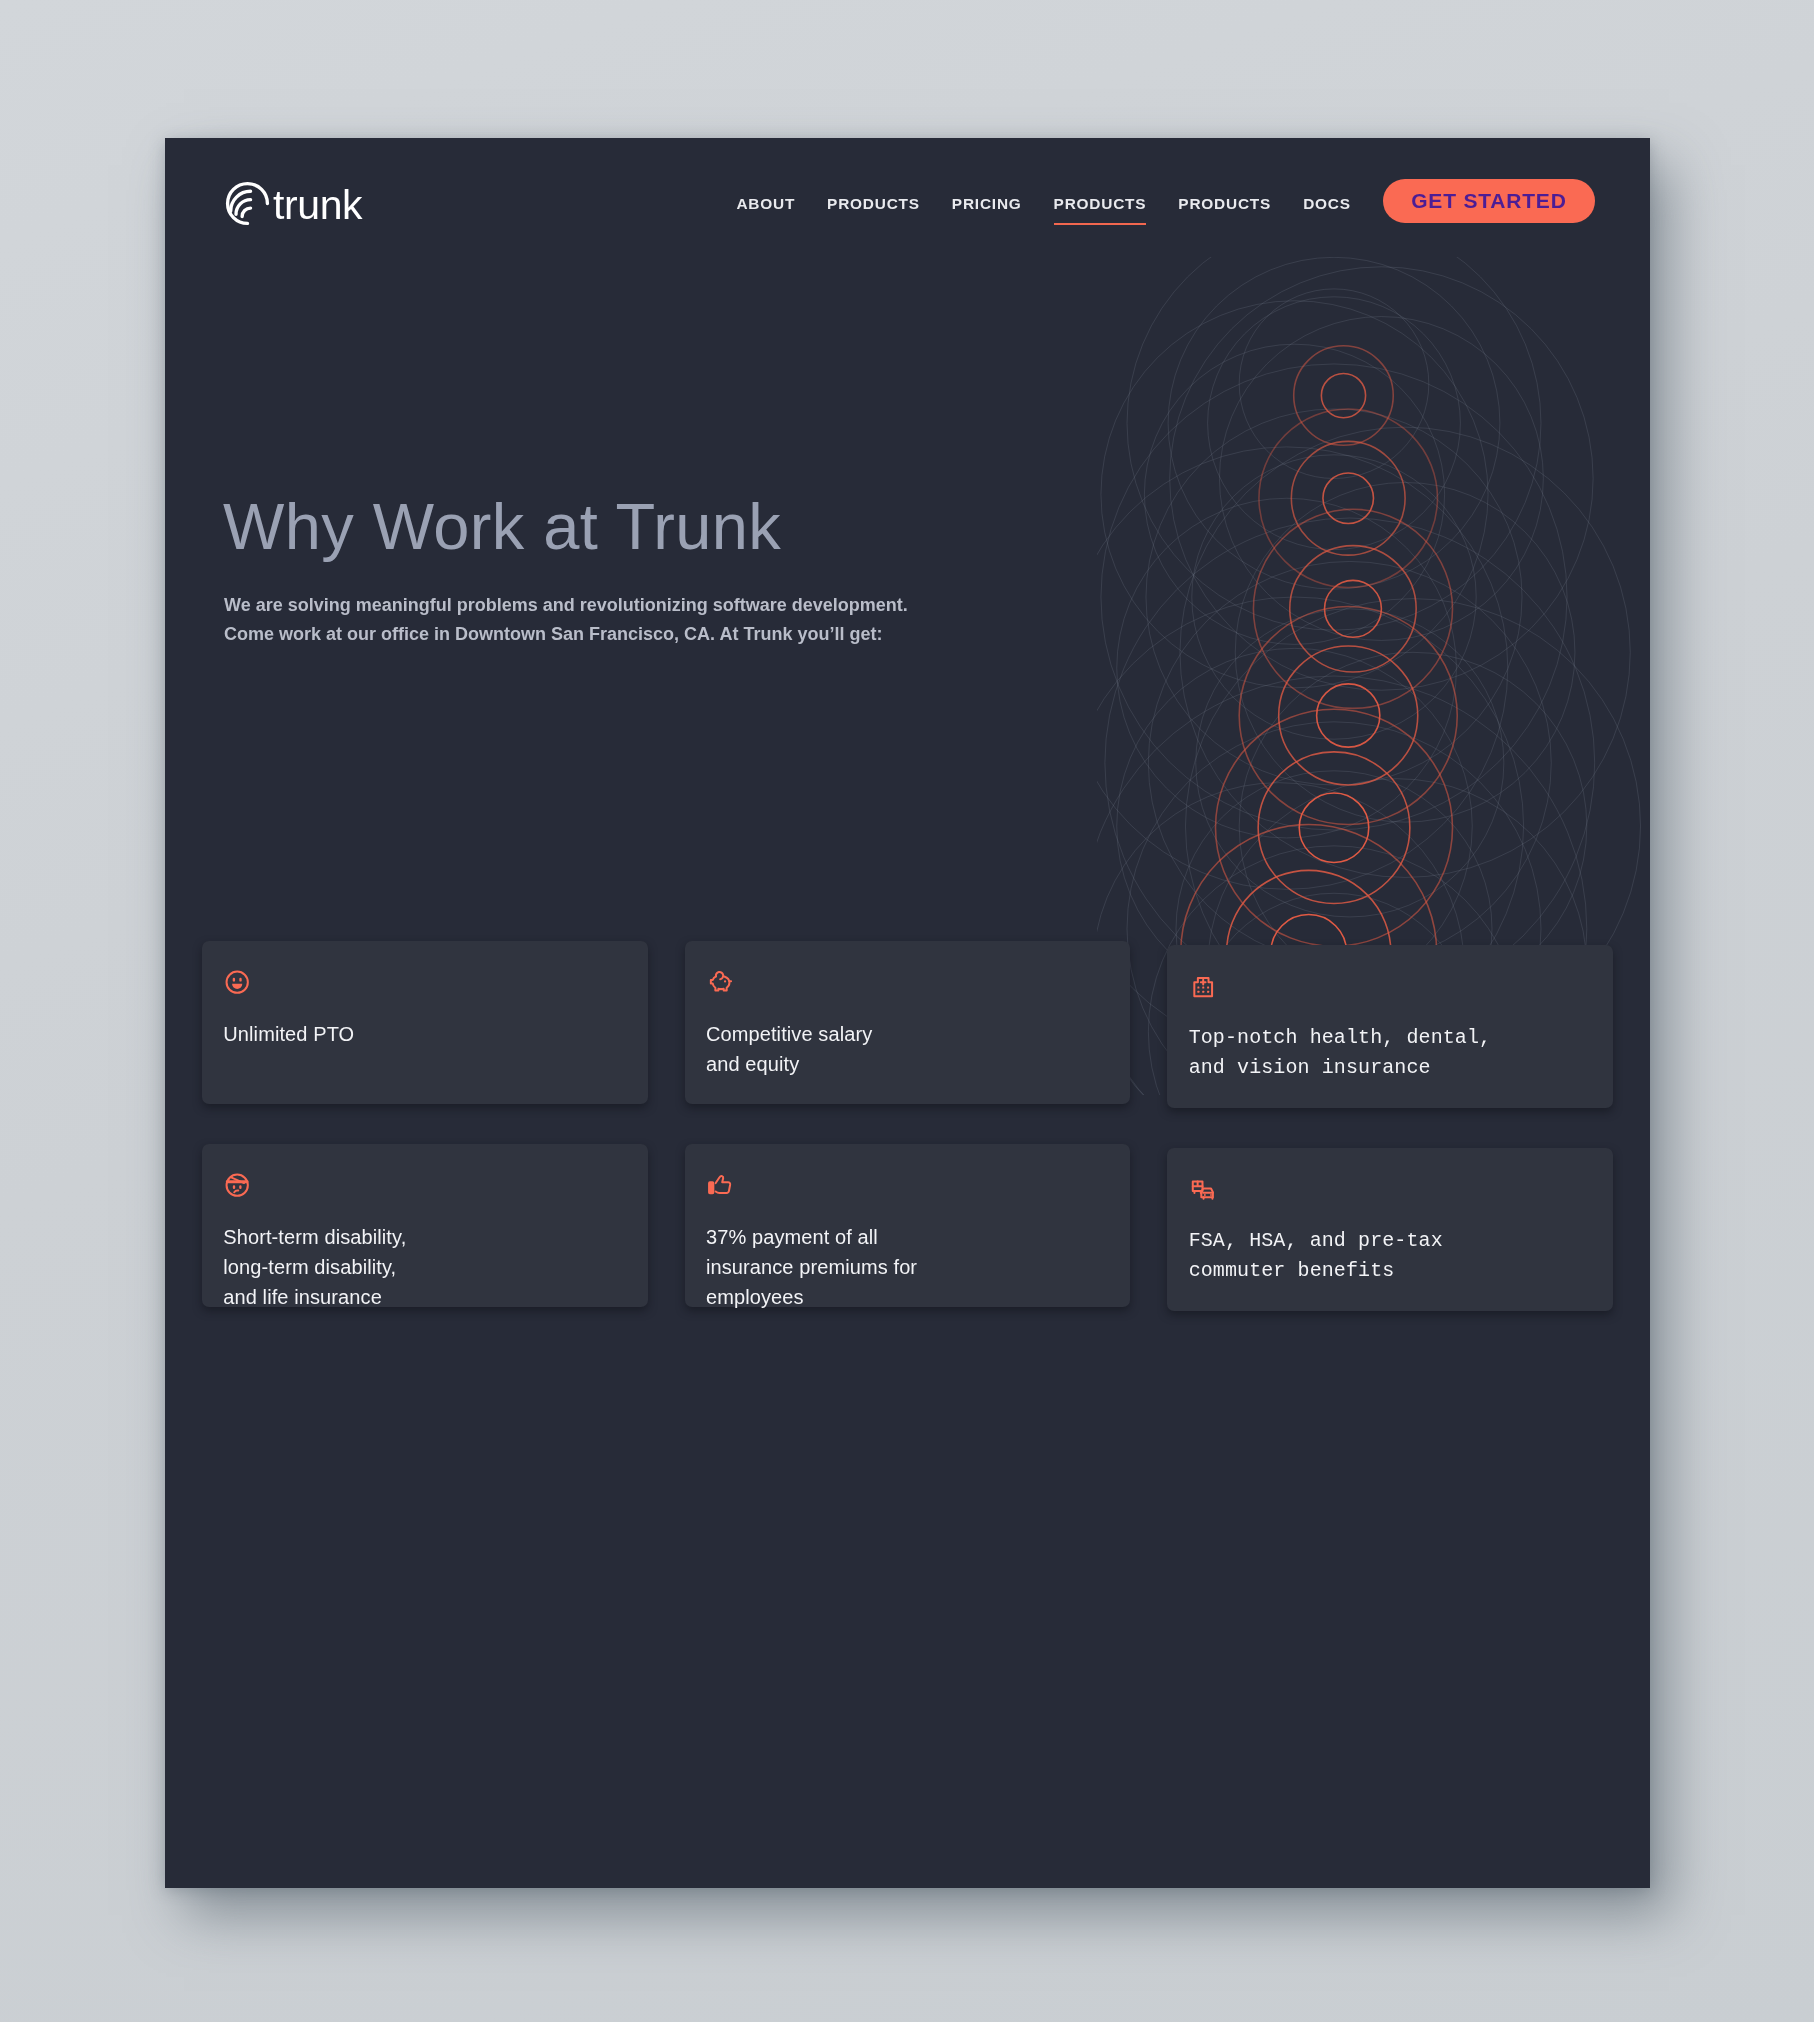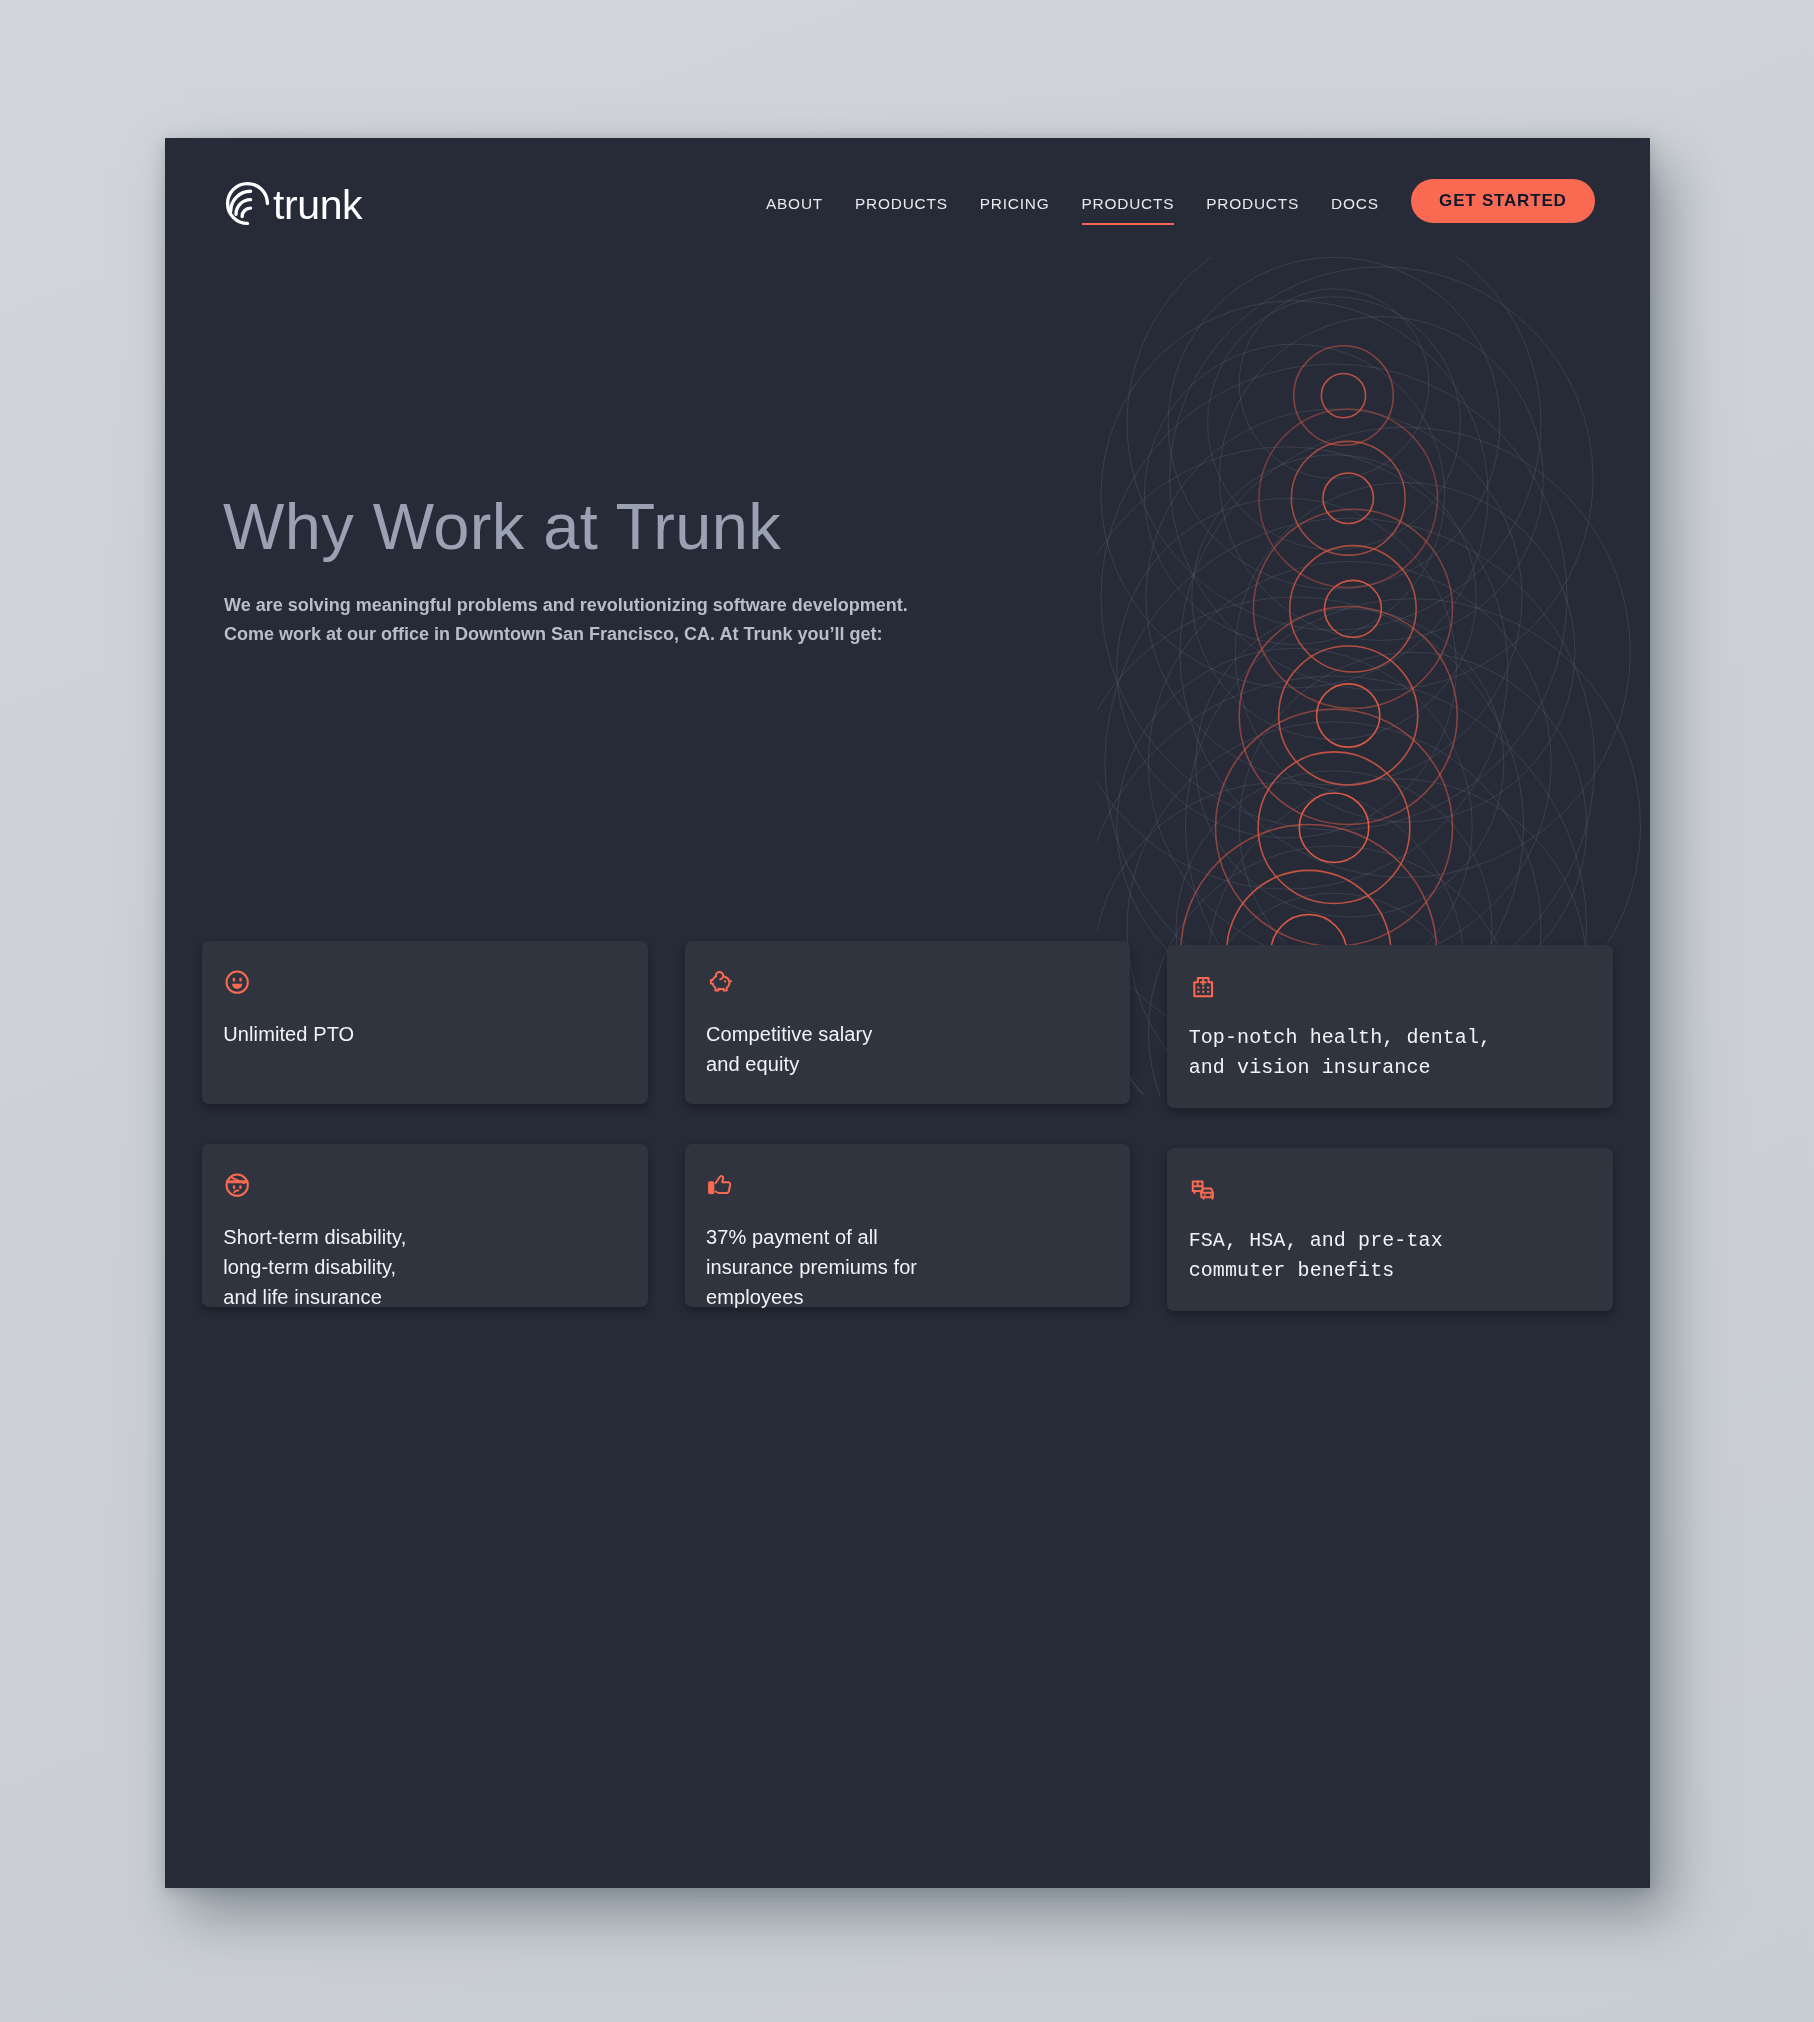--- a/index.html
+++ b/index.html
@@ -76,21 +76,21 @@
     position: absolute;
     right: 55px;
     top: 44px;
     display: flex;
     align-items: center;
     gap: 0;
   }
   #nav .nav-link {
     color: #e9eaee;
     font-size: 15.4px;
-    font-weight: 400;
+    font-weight: 700;
     letter-spacing: 0.8px;
     text-decoration: none;
     padding: 4.7px 0;
     margin-right: 32px;
     position: relative;
     white-space: nowrap;
     cursor: pointer;
   }
   #nav .nav-link.active::after {
     content: "";
@@ -101,22 +101,22 @@
     background: #f2674f;
   }
   #cta {
     display: inline-flex;
     align-items: center;
     justify-content: center;
     height: 44px;
     padding: 0 28.4px;
     border-radius: 24px;
     background: #fa6a53;
-    color: #0f172a;
-    font-size: 17px;
+    color: #4c1d95;
+    font-size: 21px;
     font-weight: 700;
     letter-spacing: 0.8px;
     border: none;
     cursor: pointer;
     font-family: inherit;
     position: relative;
     top: -3.2px;
     white-space: nowrap;
   }
 

